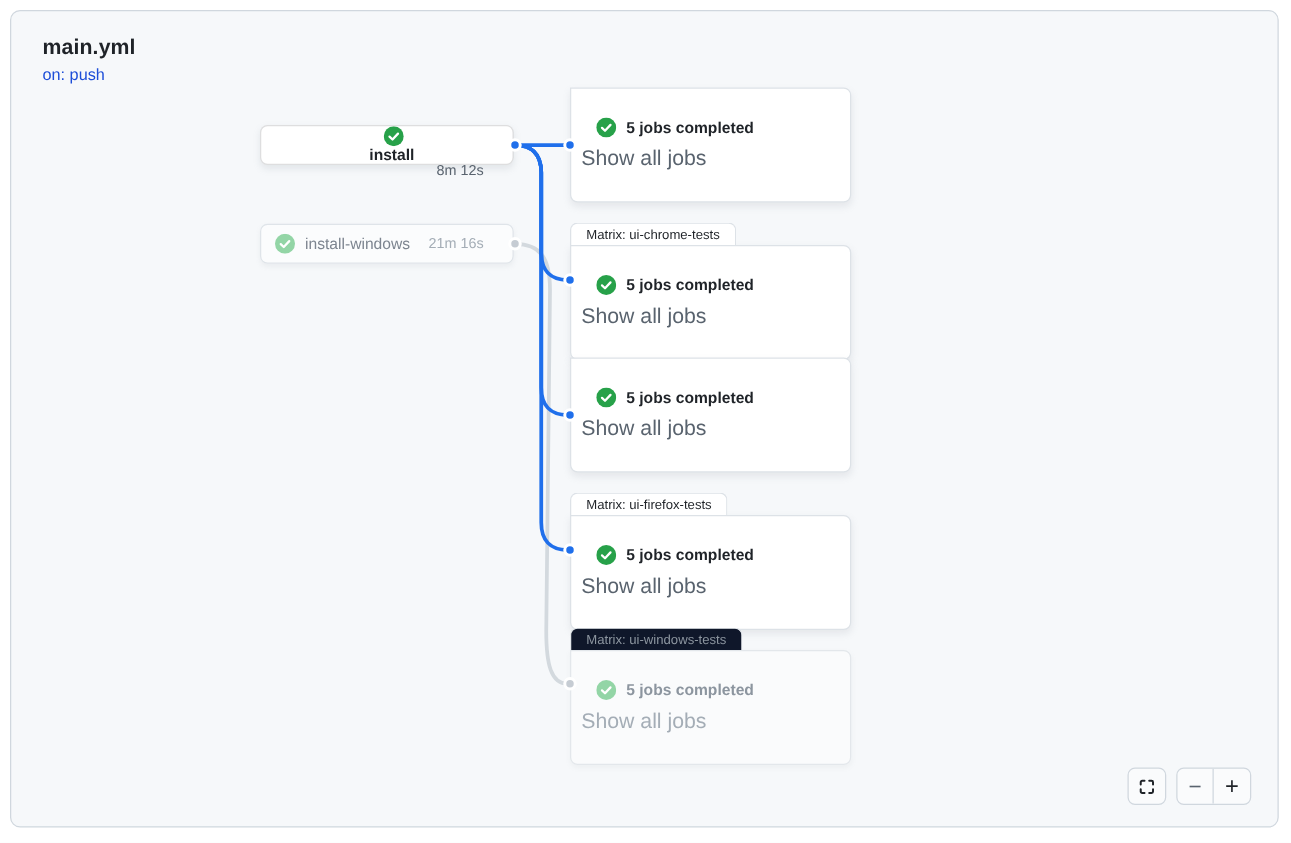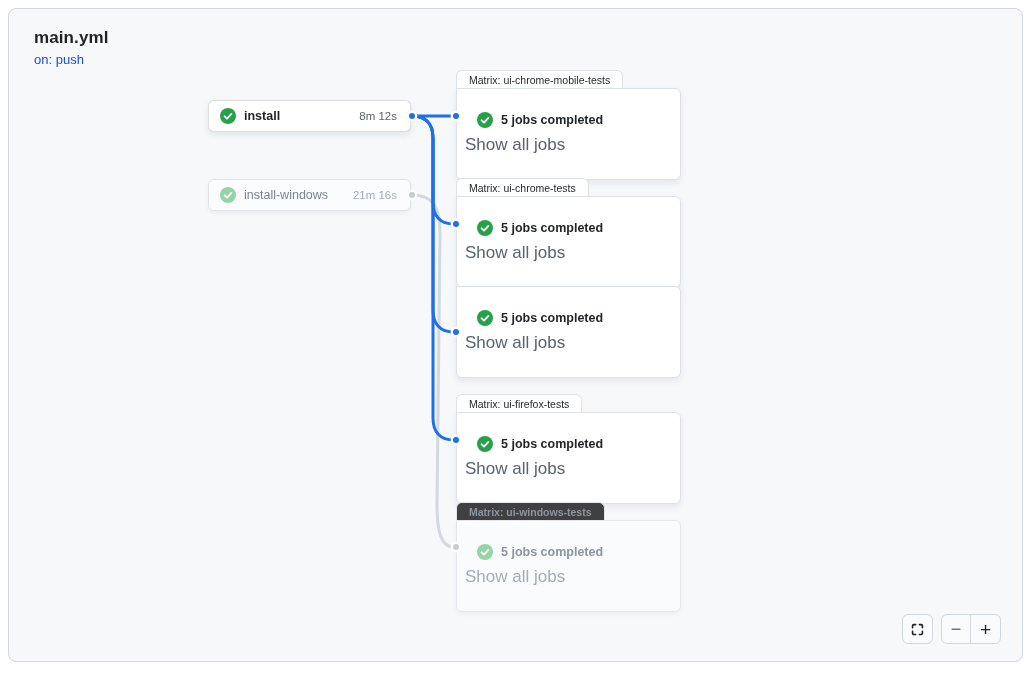--- a/index.html
+++ b/index.html
@@ -27,28 +27,28 @@
   svg.edges { position:absolute; left:0; top:0; z-index:5; pointer-events:none; }
   
   .job-node {
     position:absolute; width:203px; height:32px; z-index:2;
     background:#ffffff; border:1px solid rgba(31,35,40,0.15); border-radius:6px;
     box-shadow:0 3px 6px rgba(140,149,159,0.18);
     display:flex; align-items:center; cursor:pointer;
   }
   .job-node .ck { margin-left:11px; width:16px; height:16px; flex:0 0 16px; }
   .job-node .lbl { margin-left:8px; font-size:12.5px; font-weight:700; color:#1f2328; }
-  .job-node .dur { margin-left:auto; margin-right:13px; font-size:11.5px; color:#59636e; }
+  .job-node .dur { margin-left:auto; margin-right:23px; font-size:11.5px; color:#59636e; }
   .job-node.muted {
     background:rgba(255,255,255,0.55); border-color:#dfe4e9;
     box-shadow:0 2px 4px rgba(140,149,159,0.10);
   }
   .job-node.muted .lbl { color:#7d8590; font-weight:400; font-size:12.5px; }
   .job-node.muted .dur { color:#a4adb6; }
-  #node-install { left:208px; top:100px; }
+  #node-install { left:208px; top:100px;flex-direction:column; }
   #node-install-windows { left:208px; top:179px; }
   
   .matrix-group { position:absolute; left:456px; z-index:2; }
   .m0 { top:70px; } .m1 { top:178px; } .m2 { top:286px; } .m3 { top:394px; } .m4 { top:502px; }
   .matrix-tab {
     position:relative; z-index:3; display:inline-block;
     padding:3px 12px 2px 12px; margin-bottom:-1px;
     background:#ffffff; border:1px solid #dde2e7; border-bottom:none;
     border-radius:6px 6px 0 0;
     font-size:10.5px; color:#1f2328; cursor:pointer;
@@ -57,21 +57,21 @@
     position:relative; width:225px; height:92px;
     background:#ffffff; border:1px solid #dde2e7;
     border-radius:0 6px 6px 6px;
     box-shadow:0 3px 6px rgba(140,149,159,0.16);
     cursor:pointer;
   }
   .mrow { position:absolute; left:20px; top:23px; display:flex; align-items:center; }
   .mrow .ck { width:16px; height:16px; flex:0 0 16px; }
   .mrow .sum { margin-left:8px; font-size:12.5px; font-weight:700; color:#1f2328; }
   .mlink { position:absolute; left:8px; top:46px; font-size:17px; color:#59636e; cursor:pointer; }
-  .matrix-group.muted .matrix-tab { background:#404040; border-color:#e3e7eb; color:#8c959f;font-weight:bold; }
+  .matrix-group.muted .matrix-tab { background:#0f172a; border-color:#e3e7eb; color:#8c959f; }
   .matrix-group.muted .matrix-card {
     background:rgba(255,255,255,0.45); border-color:#e3e7eb;
     box-shadow:0 2px 4px rgba(140,149,159,0.08);
   }
   .matrix-group.muted .sum { color:#8c959f; }
   .matrix-group.muted .mlink { color:#a4adb6; }
   
   .ctl-btn {
     position:absolute; background:#fafbfc; border:1px solid #d0d7de; border-radius:6px;
     display:flex; align-items:center; justify-content:center; cursor:pointer;
@@ -128,21 +128,20 @@
   <div class="job-node muted" id="node-install-windows">
     <svg class="ck" viewBox="0 0 16 16">
       <circle cx="8" cy="8" r="8" fill="#93d5a6"></circle>
       <path d="M4.6 8.3 L7 10.6 L11.4 5.9" fill="none" stroke="#ffffff" stroke-width="1.8" stroke-linecap="round" stroke-linejoin="round"></path>
     </svg>
     <span class="lbl">install-windows</span>
     <span class="dur">21m 16s</span>
   </div>
 
   <div class="matrix-group m0">
-    <div class="matrix-tab">Matrix: ui-chrome-mobile-tests</div>
     <div class="matrix-card">
       <div class="mrow">
         <svg class="ck" viewBox="0 0 16 16">
           <circle cx="8" cy="8" r="8" fill="#27a149"></circle>
           <path d="M4.6 8.3 L7 10.6 L11.4 5.9" fill="none" stroke="#ffffff" stroke-width="1.8" stroke-linecap="round" stroke-linejoin="round"></path>
         </svg>
         <span class="sum">5 jobs completed</span>
       </div>
       <div class="mlink">Show all jobs</div>
     </div>

